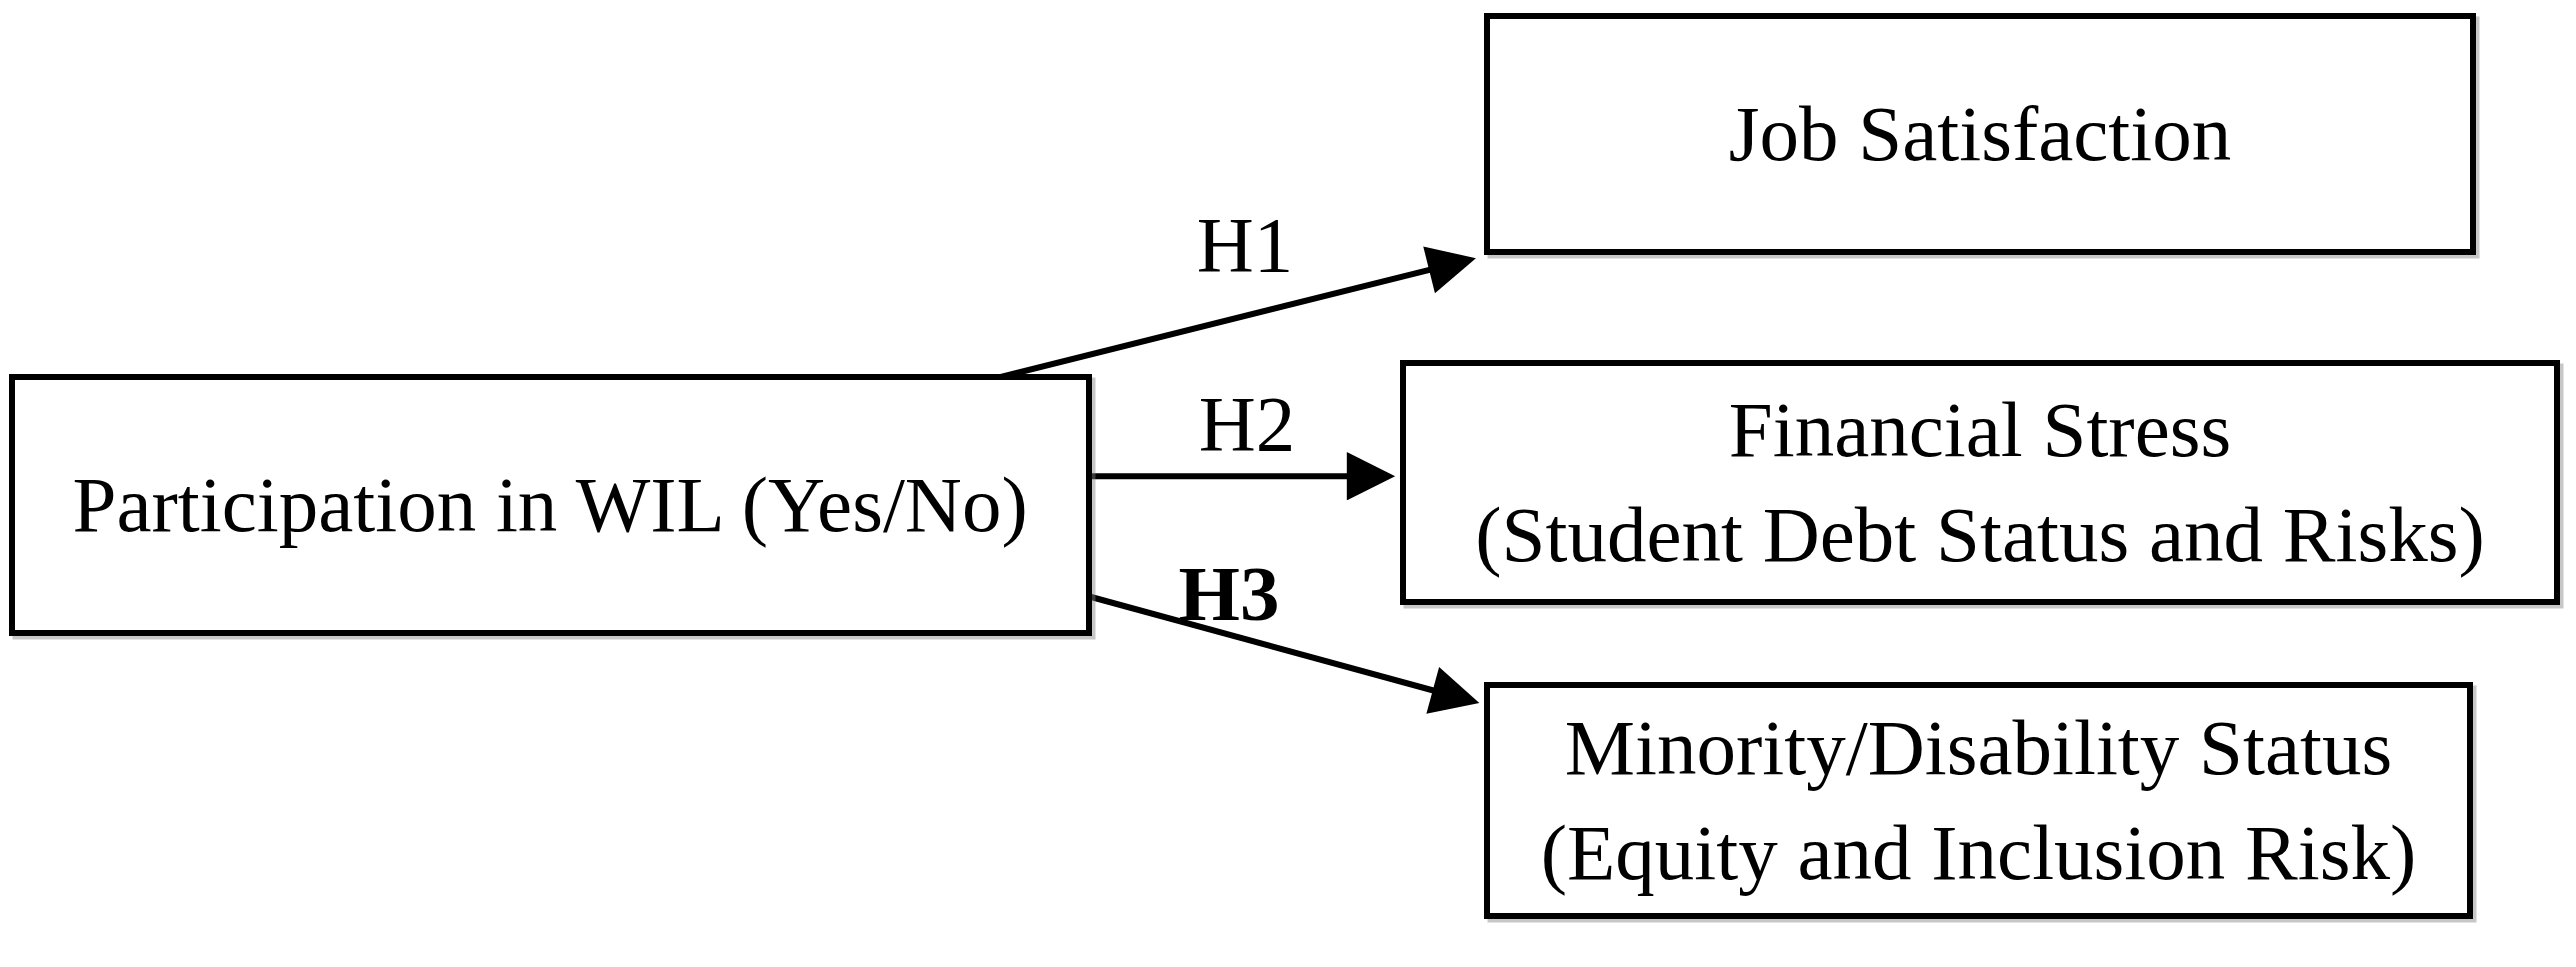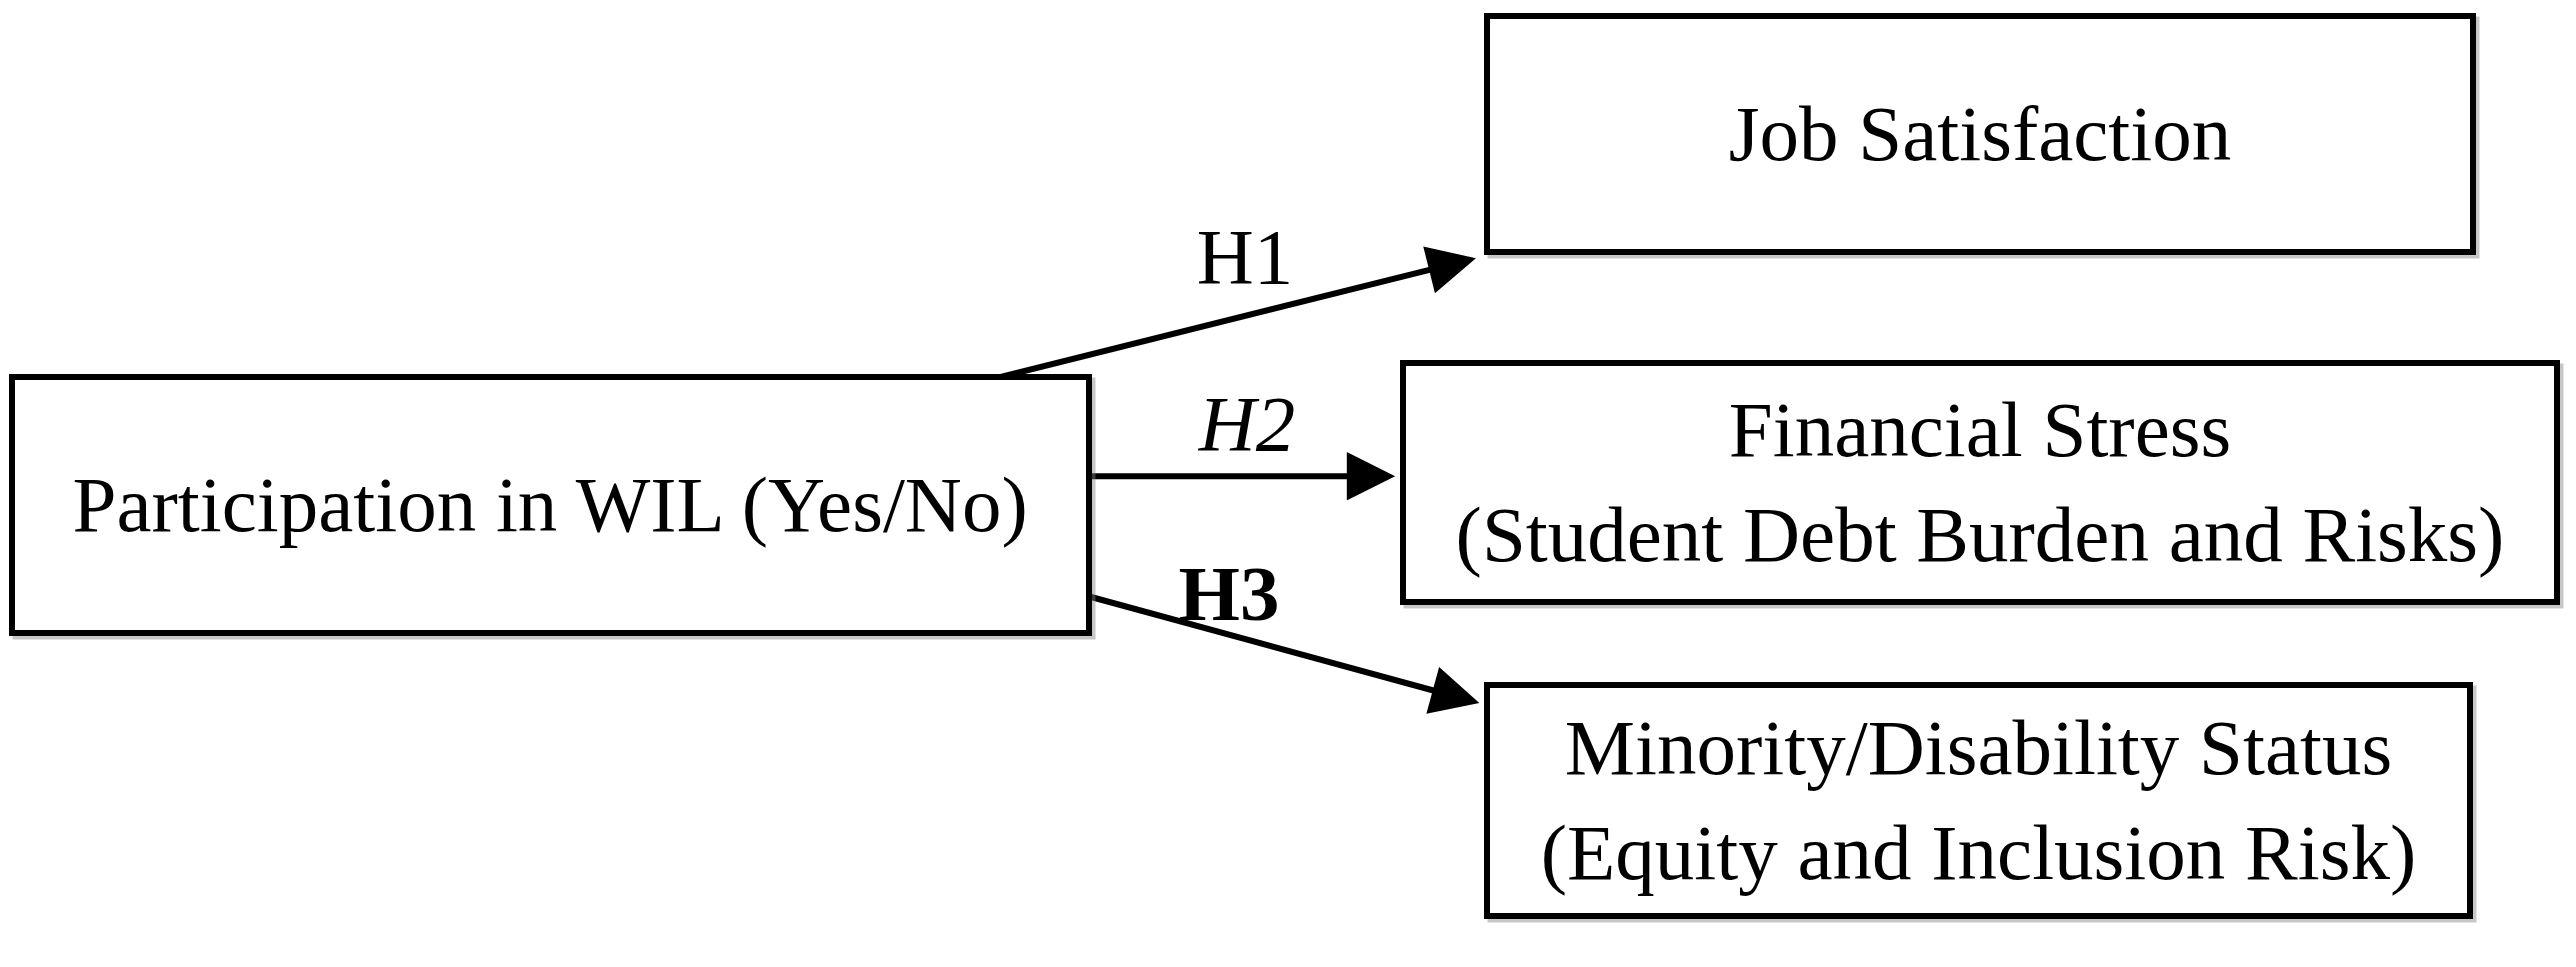--- a/index.html
+++ b/index.html
@@ -71,22 +71,22 @@
     height: 237px;
   }
   .hyp-label {
     position: absolute;
     transform: translate(-50%, -50%);
     font-size: 79px;
     line-height: 1;
     color: #000000;
     background: transparent;
   }
-  #h1-label { left: 1245px; top: 256px; }
-  #h2-label { left: 1247px; top: 423px; font-style: italic; }
+  #h1-label { left: 1245px; top: 244px; }
+  #h2-label { left: 1247px; top: 423px; }
   #h3-label { left: 1229px; top: 593px; font-weight: bold; }
 </style>
 </head>
 <body>
 
 <div id="stage">
 
   <svg id="arrows" viewBox="0 0 2986 1122" xmlns="http://www.w3.org/2000/svg" aria-hidden="true">
     <defs>
       <marker id="arrowhead" viewBox="0 0 10 10" refX="8" refY="5" markerWidth="8.6" markerHeight="8" orient="auto-start-reverse">
@@ -101,21 +101,21 @@
   <div class="node" id="node-predictor">
     <span class="node-line">Participation in WIL (Yes/No)</span>
   </div>
 
   <div class="node" id="node-outcome-0">
     <span class="node-line">Job Satisfaction</span>
   </div>
 
   <div class="node" id="node-outcome-1">
     <span class="node-line">Financial Stress</span>
-    <span class="node-line">(Student Debt Burden and Risks)</span>
+    <span class="node-line">(Student Debt Status and Risks)</span>
   </div>
 
   <div class="node" id="node-outcome-2">
     <span class="node-line">Minority/Disability Status</span>
     <span class="node-line">(Equity and Inclusion Risk)</span>
   </div>
 
   <div class="hyp-label" id="h1-label">H1</div>
   <div class="hyp-label" id="h2-label">H2</div>
   <div class="hyp-label" id="h3-label">H3</div>

